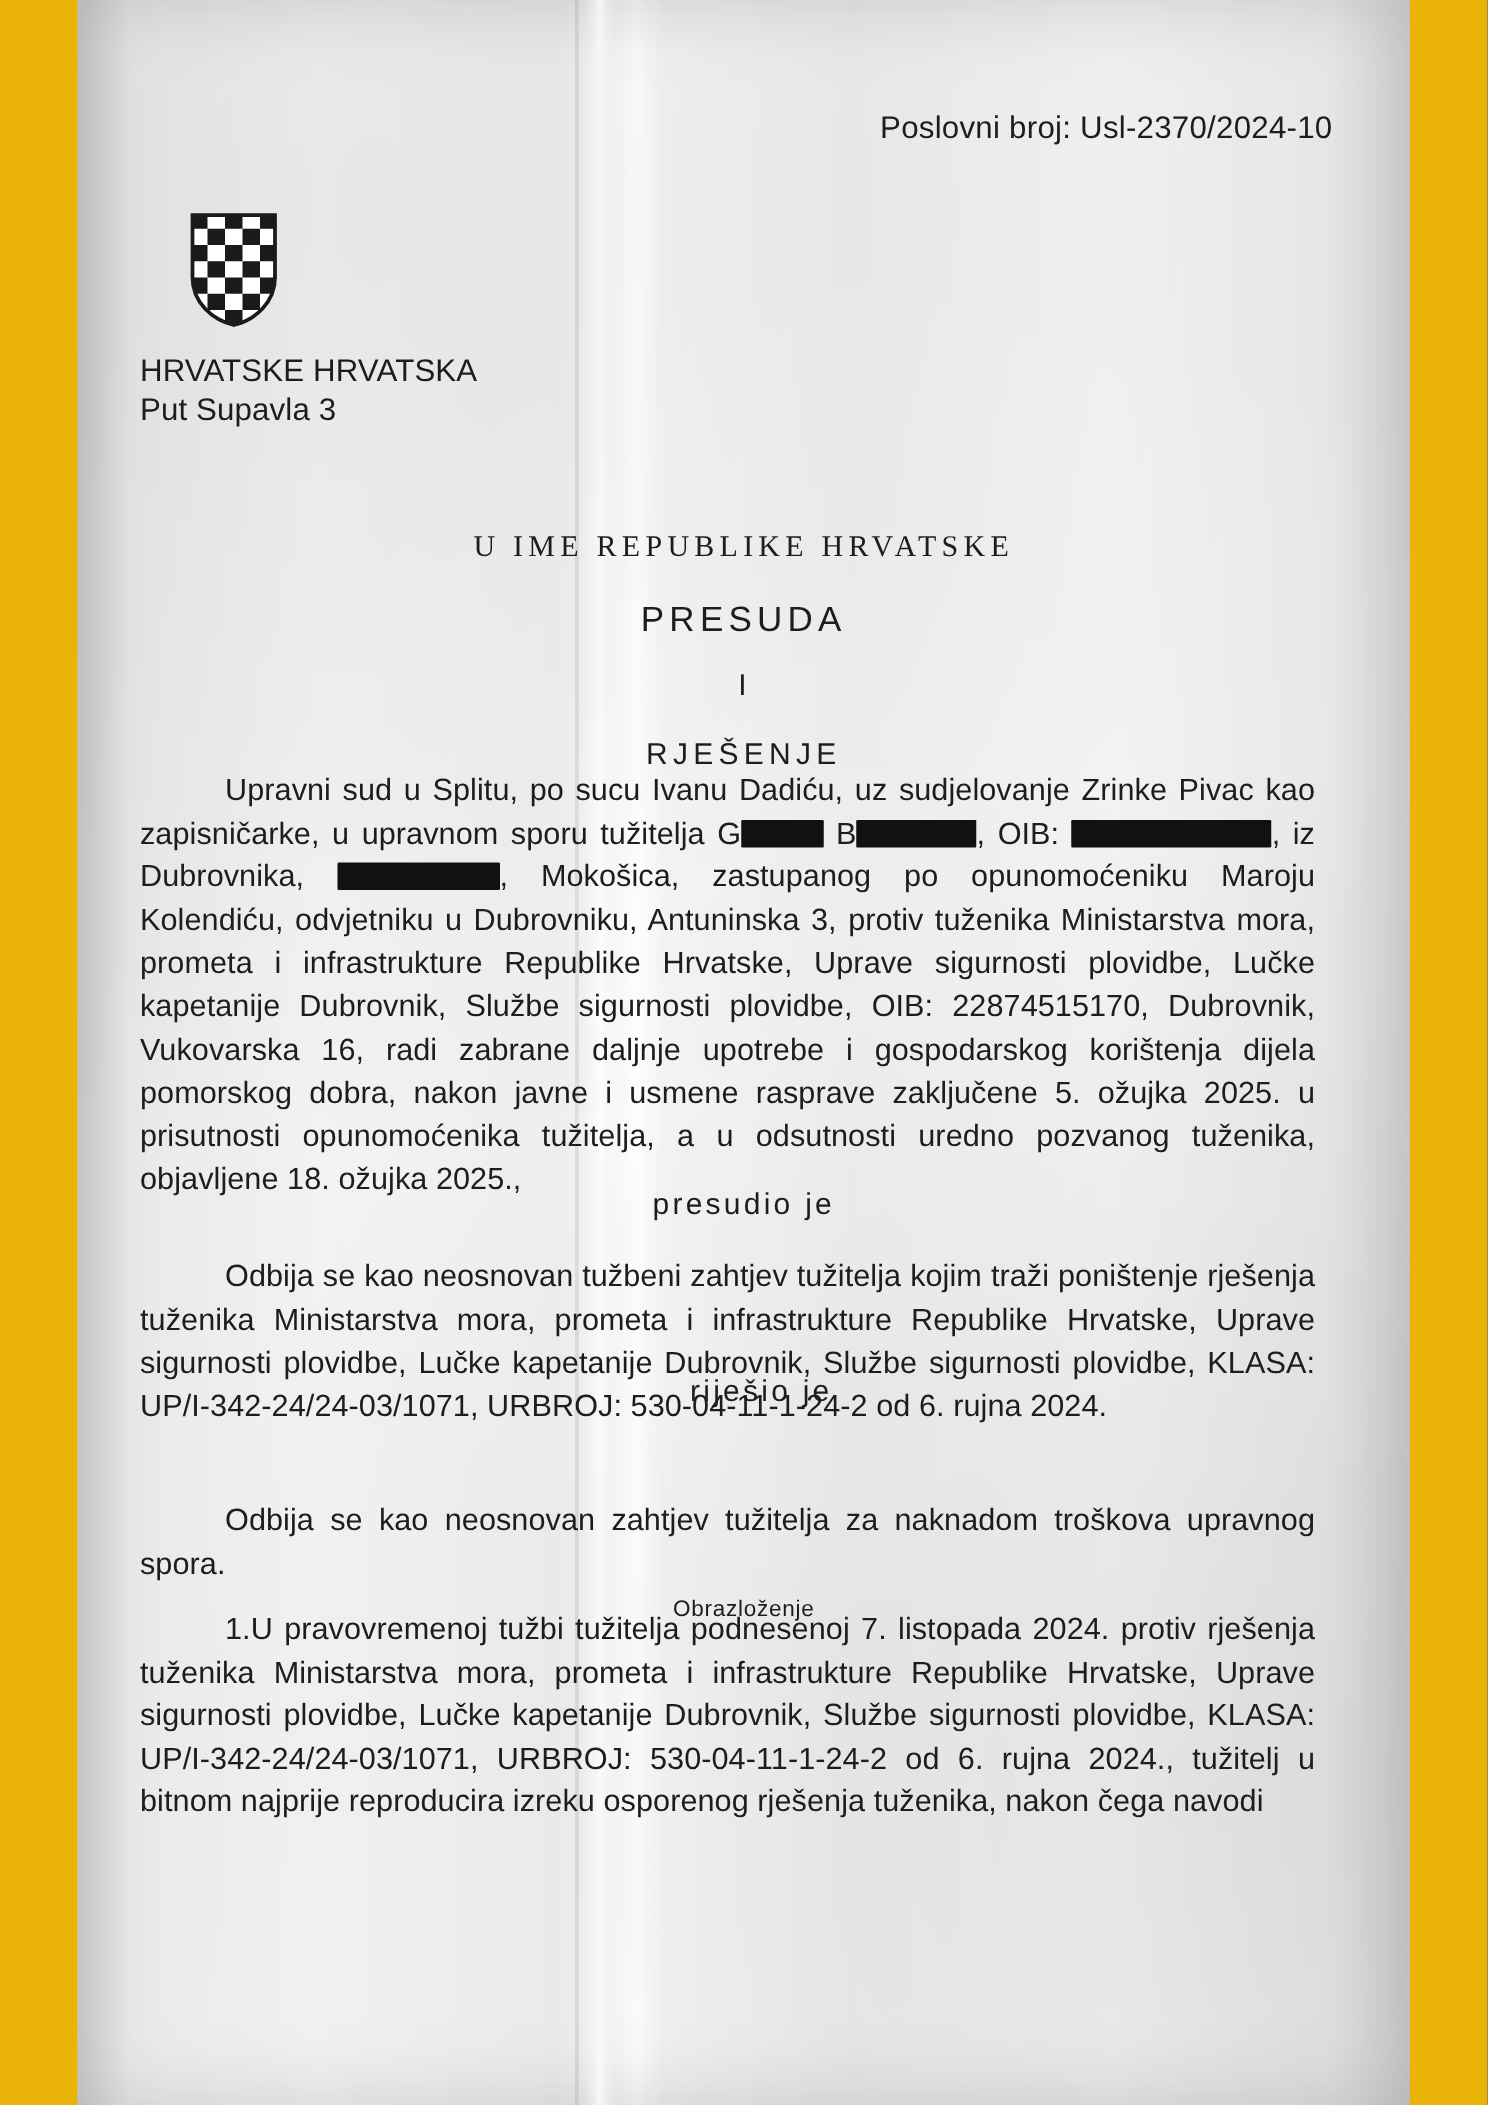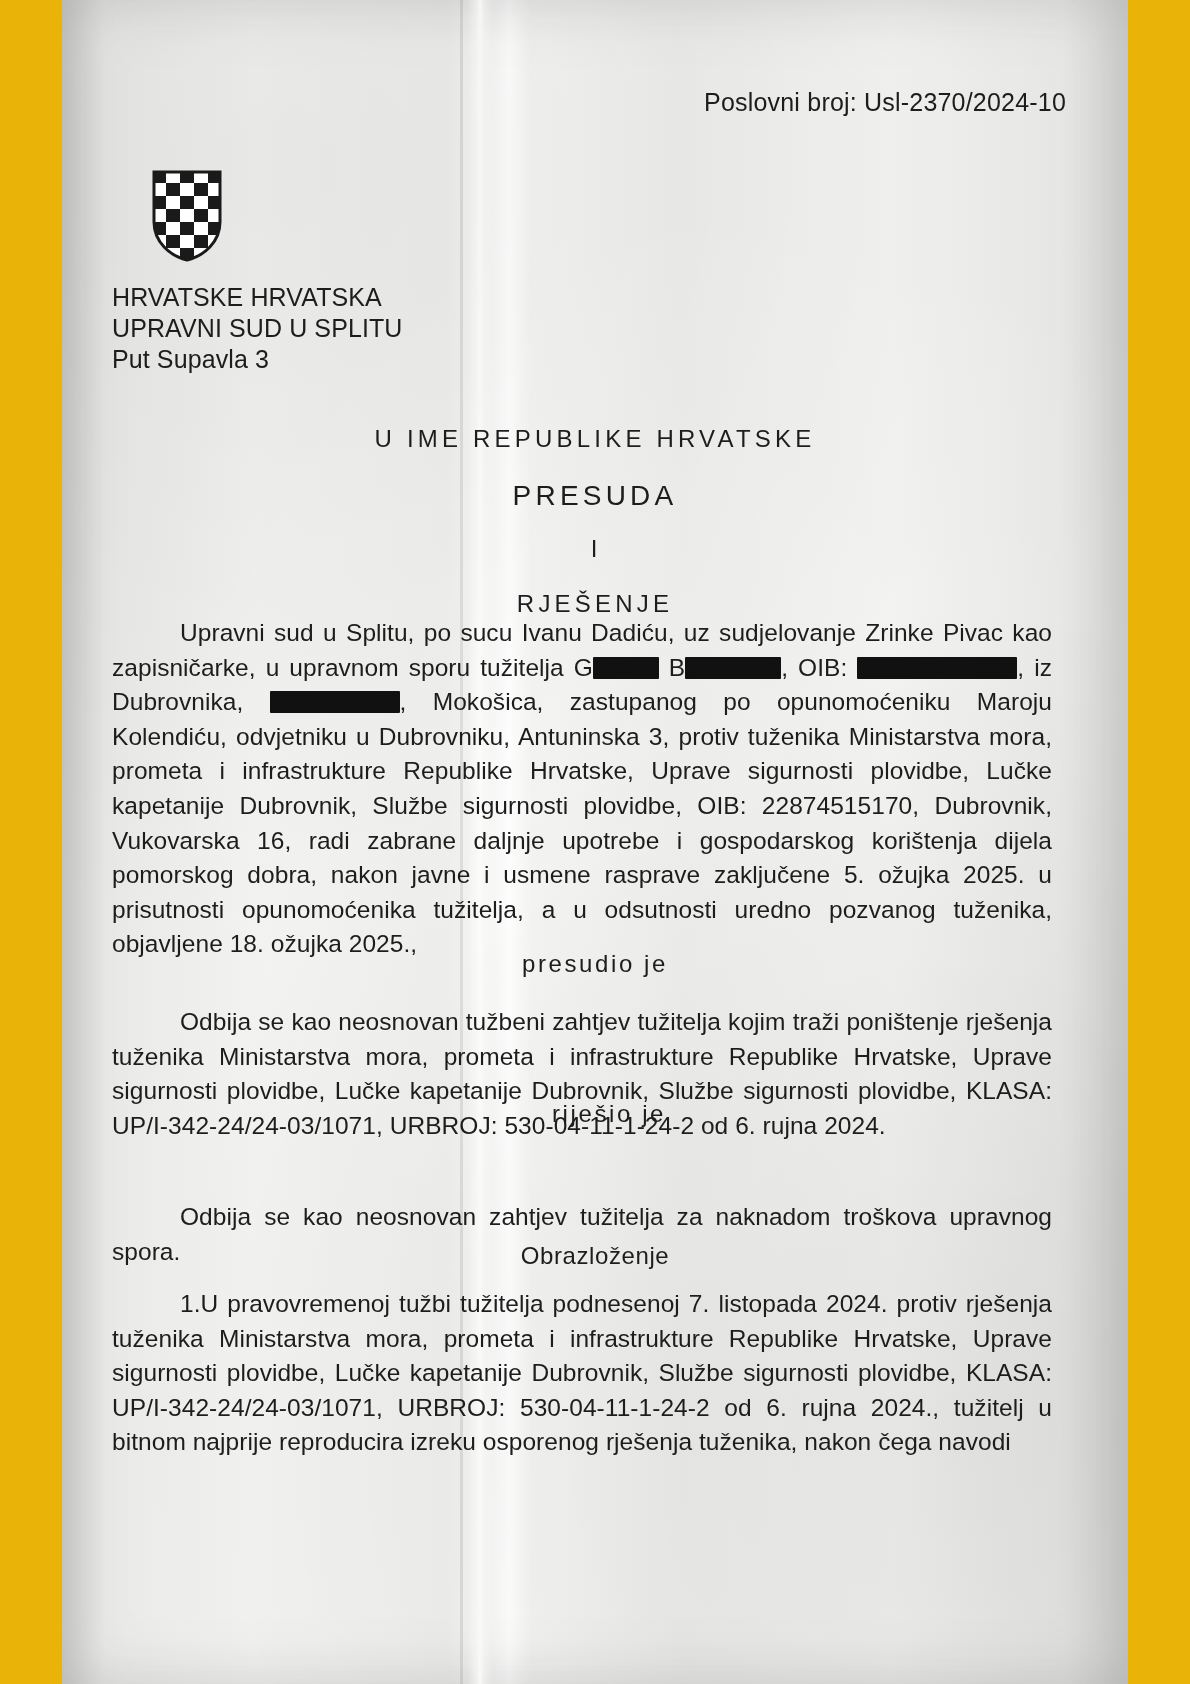--- a/index.html
+++ b/index.html
@@ -108,27 +108,27 @@
     line-height: 31px;
     letter-spacing: 0.1px;
   }
 
   .centered {
     position: absolute;
     left: 0;
     width: 1066px;
     text-align: center;
   }
-  .t-u-ime   { top: 425px; font-size: 24px; letter-spacing: 4.2px; }
+  .t-u-ime   { top: 425px; font-size: 24px; letter-spacing: 4.2px; font-family: Liberation Serif, serif; }
   .t-presuda { top: 480px; font-size: 28px; letter-spacing: 4.2px; }
   .t-i       { top: 535px; font-size: 24px; letter-spacing: 2px; }
   .t-rjesenje{ top: 590px; font-size: 24px; letter-spacing: 4.2px; }
   .t-presudio{ top: 950px; font-size: 24px; letter-spacing: 2.6px; }
   .t-rijesio { top: 1100px; font-size: 24px; letter-spacing: 2.6px; margin-left: 14px; }
-  .t-obraz   { top: 1242px; font-size: 24px; letter-spacing: 0.6px; }
+  .t-obraz   { top: 1277px; font-size: 18px; letter-spacing: 0.6px; }
 
   .para {
     position: absolute;
     left: 50px;
     width: 940px;
     font-size: 24.5px;
     line-height: 34.6px;
     text-align: justify;
     text-justify: inter-word;
     letter-spacing: 0.05px;
@@ -200,21 +200,20 @@
               <rect x="28" y="78" width="14" height="14"></rect>
               <rect x="56" y="78" width="14" height="14"></rect>
             </g>
           </g>
           <path d="M2,2 H68 V52 C68,72 52,86 35,90 C18,86 2,72 2,52 Z" fill="none" stroke="#1a1a1a" stroke-width="3"></path>
         </svg>
       </div>
 
       <div class="court-block">
         <div>HRVATSKE HRVATSKA</div>
-        <div>UPRAVNI SUD U SPLITU</div>
         <div>Put Supavla 3</div>
       </div>
 
       <div class="centered t-u-ime">U  IME  REPUBLIKE  HRVATSKE</div>
 
       <div class="centered t-presuda">PRESUDA</div>
 
       <div class="centered t-i">I</div>
 
       <div class="centered t-rjesenje">RJEŠENJE</div>

